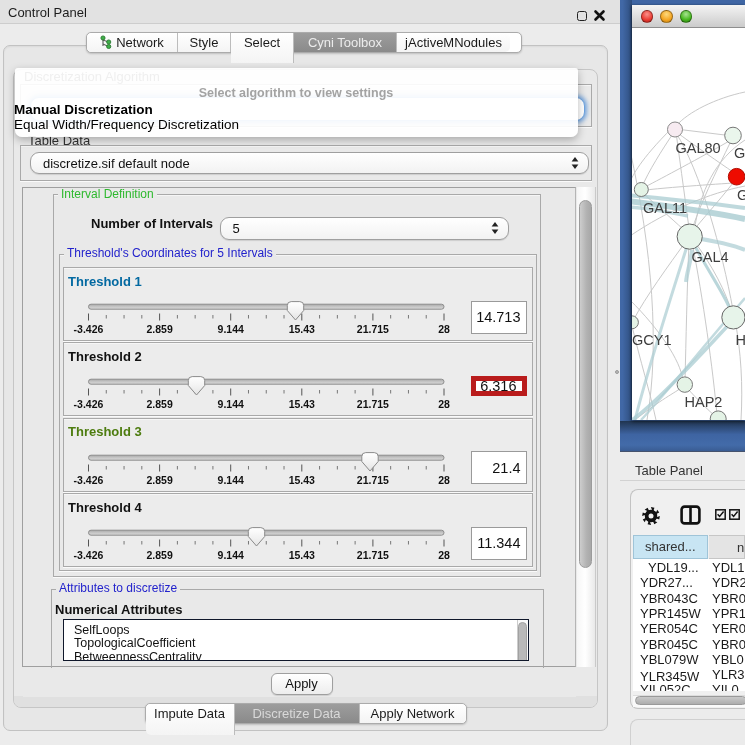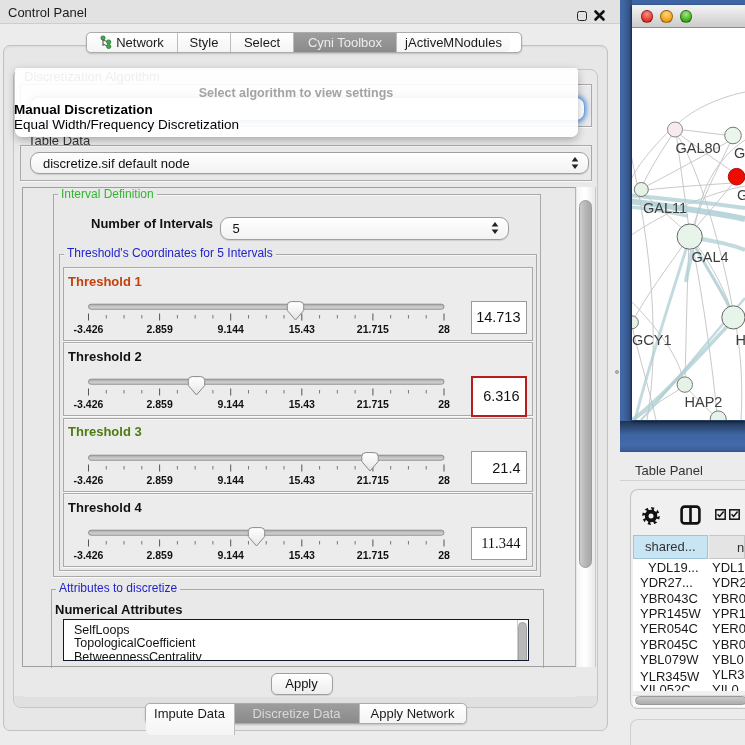--- a/index.html
+++ b/index.html
@@ -58,21 +58,21 @@
         <stop offset="1" stop-color="#d9d9d9"></stop>
       </linearGradient>
 <linearGradient id="knb" x1="0" y1="0" x2="0" y2="1">
         <stop offset="0" stop-color="#ffffff"></stop>
         <stop offset="0.6" stop-color="#f0f0f0"></stop>
         <stop offset="1" stop-color="#e2e2e2"></stop>
       </linearGradient>
 </defs>
   </svg>
 <div class="abs etched" style="left:62.5px;top:267px;width:470px;height:74px;background:#ececec;"></div>
-<div class="abs" style="left:68px;top:273.5px;font-size:13px;font-weight:bold;color:#c2410c;">Threshold 1</div>
+<div class="abs" style="left:68px;top:273.5px;font-size:13px;font-weight:bold;color:#0369a1;">Threshold 1</div>
 <svg class="abs" style="left:62.5px;top:297px;" width="470" height="42" viewBox="0 0 470 42">
     <rect x="25.5" y="7.2" width="355.5" height="5" rx="2.5" fill="url(#trk)" stroke="#8d8d8d" stroke-width="1"></rect>
     <line x1="25.50" y1="16.5" x2="25.50" y2="23.5" stroke="#555" stroke-width="1"></line>
     <line x1="43.27" y1="18" x2="43.27" y2="21.5" stroke="#777" stroke-width="1"></line>
     <line x1="61.05" y1="18" x2="61.05" y2="21.5" stroke="#777" stroke-width="1"></line>
     <line x1="78.82" y1="18" x2="78.82" y2="21.5" stroke="#777" stroke-width="1"></line>
     <line x1="96.60" y1="16.5" x2="96.60" y2="23.5" stroke="#555" stroke-width="1"></line>
     <line x1="114.38" y1="18" x2="114.38" y2="21.5" stroke="#777" stroke-width="1"></line>
     <line x1="132.15" y1="18" x2="132.15" y2="21.5" stroke="#777" stroke-width="1"></line>
     <line x1="149.92" y1="18" x2="149.92" y2="21.5" stroke="#777" stroke-width="1"></line>
@@ -126,21 +126,21 @@
     <line x1="363.22" y1="18" x2="363.22" y2="21.5" stroke="#777" stroke-width="1"></line>
     <line x1="381.00" y1="16.5" x2="381.00" y2="23.5" stroke="#555" stroke-width="1"></line>
     <text x="25.50" y="36" font-size="10.5" font-weight="bold" fill="#111" text-anchor="middle" font-family="Liberation Sans, sans-serif">-3.426</text>
     <text x="96.60" y="36" font-size="10.5" font-weight="bold" fill="#111" text-anchor="middle" font-family="Liberation Sans, sans-serif">2.859</text>
     <text x="167.70" y="36" font-size="10.5" font-weight="bold" fill="#111" text-anchor="middle" font-family="Liberation Sans, sans-serif">9.144</text>
     <text x="238.80" y="36" font-size="10.5" font-weight="bold" fill="#111" text-anchor="middle" font-family="Liberation Sans, sans-serif">15.43</text>
     <text x="309.90" y="36" font-size="10.5" font-weight="bold" fill="#111" text-anchor="middle" font-family="Liberation Sans, sans-serif">21.715</text>
     <text x="381.00" y="36" font-size="10.5" font-weight="bold" fill="#111" text-anchor="middle" font-family="Liberation Sans, sans-serif">28</text>
     <path d="M125.3 8.5 Q125.3 4.6 129.2 4.6 L137.8 4.6 Q141.7 4.6 141.7 8.5 L141.7 13.5 L133.5 23 L125.3 13.5 Z" fill="url(#knb)" stroke="#8a8a8a" stroke-width="1"></path>
   </svg>
-<div class="abs" style="left:470.5px;top:375.5px;width:56px;height:41px;background:#fff;border:2px solid #b91c1c;">
+<div class="abs" style="left:470.5px;top:375.5px;width:56px;height:20px;background:#fff;border:5px solid #b91c1c;">
     <div style="position:absolute;right:5px;top:50%;transform:translateY(-50%);font-size:14.5px;color:#111;">6.316</div>
   </div>
 <div class="abs etched" style="left:62.5px;top:417.5px;width:470px;height:74px;background:#ececec;"></div>
 <div class="abs" style="left:68px;top:424.0px;font-size:13px;font-weight:bold;color:#4d7c0f;">Threshold 3</div>
 <svg class="abs" style="left:62.5px;top:447.5px;" width="470" height="42" viewBox="0 0 470 42">
     <rect x="25.5" y="7.2" width="355.5" height="5" rx="2.5" fill="url(#trk)" stroke="#8d8d8d" stroke-width="1"></rect>
     <line x1="25.50" y1="16.5" x2="25.50" y2="23.5" stroke="#555" stroke-width="1"></line>
     <line x1="43.27" y1="18" x2="43.27" y2="21.5" stroke="#777" stroke-width="1"></line>
     <line x1="61.05" y1="18" x2="61.05" y2="21.5" stroke="#777" stroke-width="1"></line>
     <line x1="78.82" y1="18" x2="78.82" y2="21.5" stroke="#777" stroke-width="1"></line>
@@ -198,42 +198,42 @@
     <line x1="363.22" y1="18" x2="363.22" y2="21.5" stroke="#777" stroke-width="1"></line>
     <line x1="381.00" y1="16.5" x2="381.00" y2="23.5" stroke="#555" stroke-width="1"></line>
     <text x="25.50" y="36" font-size="10.5" font-weight="bold" fill="#111" text-anchor="middle" font-family="Liberation Sans, sans-serif">-3.426</text>
     <text x="96.60" y="36" font-size="10.5" font-weight="bold" fill="#111" text-anchor="middle" font-family="Liberation Sans, sans-serif">2.859</text>
     <text x="167.70" y="36" font-size="10.5" font-weight="bold" fill="#111" text-anchor="middle" font-family="Liberation Sans, sans-serif">9.144</text>
     <text x="238.80" y="36" font-size="10.5" font-weight="bold" fill="#111" text-anchor="middle" font-family="Liberation Sans, sans-serif">15.43</text>
     <text x="309.90" y="36" font-size="10.5" font-weight="bold" fill="#111" text-anchor="middle" font-family="Liberation Sans, sans-serif">21.715</text>
     <text x="381.00" y="36" font-size="10.5" font-weight="bold" fill="#111" text-anchor="middle" font-family="Liberation Sans, sans-serif">28</text>
     <path d="M185.3 8.5 Q185.3 4.6 189.2 4.6 L197.8 4.6 Q201.7 4.6 201.7 8.5 L201.7 13.5 L193.5 23 L185.3 13.5 Z" fill="url(#knb)" stroke="#8a8a8a" stroke-width="1"></path>
   </svg>
-<div class="abs" style="left:470.5px;top:526.5px;width:56px;height:33px;background:#fff;border:1px solid #9a9a9a;font-family:Liberation Serif, serif;">
+<div class="abs" style="left:470.5px;top:526.5px;width:56px;height:33px;background:#fff;border:1px solid #9a9a9a;">
     <div style="position:absolute;right:5px;top:50%;transform:translateY(-50%);font-size:14.5px;color:#111;">11.344</div>
   </div>
 <div class="abs etched" style="left:51px;top:588.5px;width:493px;height:79px;border-bottom:none;box-shadow:none;"></div>
 <div class="glabel" style="left:56px;top:582px;color:#2222cc;">Attributes to discretize</div>
 <div class="abs" style="left:55px;top:601.5px;font-size:13px;font-weight:bold;color:#111;">Numerical Attributes</div>
 <div class="abs" style="left:63px;top:619px;width:466px;height:42px;background:#fff;border:1px solid #0f172a;overflow:hidden;">
     <div style="position:absolute;left:10px;top:3.5px;font-size:12.5px;color:#111;line-height:13.6px;">SelfLoops<br>TopologicalCoefficient<br>BetweennessCentrality</div>
     <div style="position:absolute;right:0;top:0;width:11px;height:100%;background:#fafafa;border-left:1px solid #ccc;"></div>
     <div style="position:absolute;right:1px;top:2px;width:9px;height:44px;background:#b9b9b9;border:1px solid #a2a2a2;border-radius:5px;"></div>
   </div>
 <div class="abs" style="left:22.5px;top:667.5px;width:553px;height:29px;background:#e9e9e9;"></div>
 <div class="abs" style="left:270.5px;top:672.5px;width:62px;height:22px;background:linear-gradient(#ffffff,#ededed);border:1px solid #9f9f9f;border-radius:6px;box-shadow:0 1px 1px rgba(0,0,0,.12);text-align:center;font-size:13px;color:#111;line-height:20px;">Apply</div>
 <div class="abs" style="left:86px;top:31.5px;width:436px;height:21px;border:1px solid #ababab;border-radius:5px;box-shadow:0 1px 2px rgba(0,0,0,.18);background:#fff;">
     <div style="left:0px;width:91px;height:19px;position:absolute;top:0;background:linear-gradient(#ffffff,#f4f4f4);color:#1a1a1a;border-radius:5px 0 0 5px;border-right:1px solid #bcbcbc;text-align:center;font-size:13px;"><svg width="12" height="14" viewBox="0 0 12 14" style="margin:2.5px 4px 0 0;vertical-align:top;">
         <path d="M3 3 L3 11 M3 5 L8.5 7 M3 9 L8.5 11.5" stroke="#666" stroke-width="1.2" fill="none"></path>
         <circle cx="3" cy="3" r="2.1" fill="#3fae49" stroke="#1e7026" stroke-width="0.8"></circle>
         <circle cx="8.7" cy="7" r="2.1" fill="#3fae49" stroke="#1e7026" stroke-width="0.8"></circle>
         <circle cx="8.7" cy="11.5" r="2.1" fill="#3fae49" stroke="#1e7026" stroke-width="0.8"></circle>
       </svg><span style="vertical-align:top;line-height:19px;">Network</span></div>
     <div style="left:91px;width:53px;height:19px;position:absolute;top:0;background:linear-gradient(#ffffff,#f4f4f4);color:#1a1a1a;border-right:1px solid #bcbcbc;text-align:center;font-size:13px;"><span style="vertical-align:top;line-height:19px;">Style</span></div>
-    <div style="left:144px;width:63px;height:19px;position:absolute;top:0;background:linear-gradient(#ffffff,#f4f4f4);color:#1a1a1a;border-right:1px solid #bcbcbc;text-align:center;font-size:13px;"><span style="vertical-align:top;line-height:19px;">Select</span></div>
+    <div style="left:144px;width:63px;height:30px;position:absolute;top:0;background:linear-gradient(#ffffff,#f4f4f4);color:#1a1a1a;border-right:1px solid #bcbcbc;text-align:center;font-size:13px;"><span style="vertical-align:top;line-height:19px;">Select</span></div>
     <div style="left:207px;width:103px;height:19px;position:absolute;top:0;background:linear-gradient(#9d9d9d,#8a8a8a);color:#ececec;border-right:1px solid #bcbcbc;text-align:center;font-size:13px;"><span style="vertical-align:top;line-height:19px;">Cyni Toolbox</span></div>
     <div style="left:310px;width:113px;height:19px;position:absolute;top:0;background:linear-gradient(#ffffff,#f4f4f4);color:#1a1a1a;border-radius:0 5px 5px 0;text-align:center;font-size:13px;"><span style="vertical-align:top;line-height:19px;">jActiveMNodules</span></div>
   </div>
 <div class="abs" style="left:144.5px;top:702.5px;width:322px;height:21px;border:1px solid #ababab;border-radius:5px;box-shadow:0 1px 2px rgba(0,0,0,.18);background:#fff;">
     <div style="left:0px;width:89px;height:31px;position:absolute;top:0;background:linear-gradient(#ffffff,#f4f4f4);color:#1a1a1a;border-radius:5px 0 0 5px;border-right:1px solid #bcbcbc;text-align:center;font-size:13px;"><span style="vertical-align:top;line-height:19px;">Impute Data</span></div>
     <div style="left:89px;width:125px;height:19px;position:absolute;top:0;background:linear-gradient(#9d9d9d,#8a8a8a);color:#d9d9d9;border-right:1px solid #bcbcbc;text-align:center;font-size:13px;"><span style="vertical-align:top;line-height:19px;">Discretize Data</span></div>
     <div style="left:214px;width:106px;height:19px;position:absolute;top:0;background:linear-gradient(#ffffff,#f4f4f4);color:#1a1a1a;border-radius:0 5px 5px 0;text-align:center;font-size:13px;"><span style="vertical-align:top;line-height:19px;">Apply Network</span></div>
   </div>
 <div class="abs" style="left:15px;top:67.5px;width:562.5px;height:69px;background:rgba(255,255,255,0.92);border-radius:3px 3px 7px 7px;box-shadow:0 3px 9px rgba(0,0,0,.28);"></div>
 <div class="abs" style="left:15px;top:86px;width:562px;text-align:center;font-size:12.5px;font-weight:bold;color:#a3a3a3;">Select algorithm to view settings</div>

